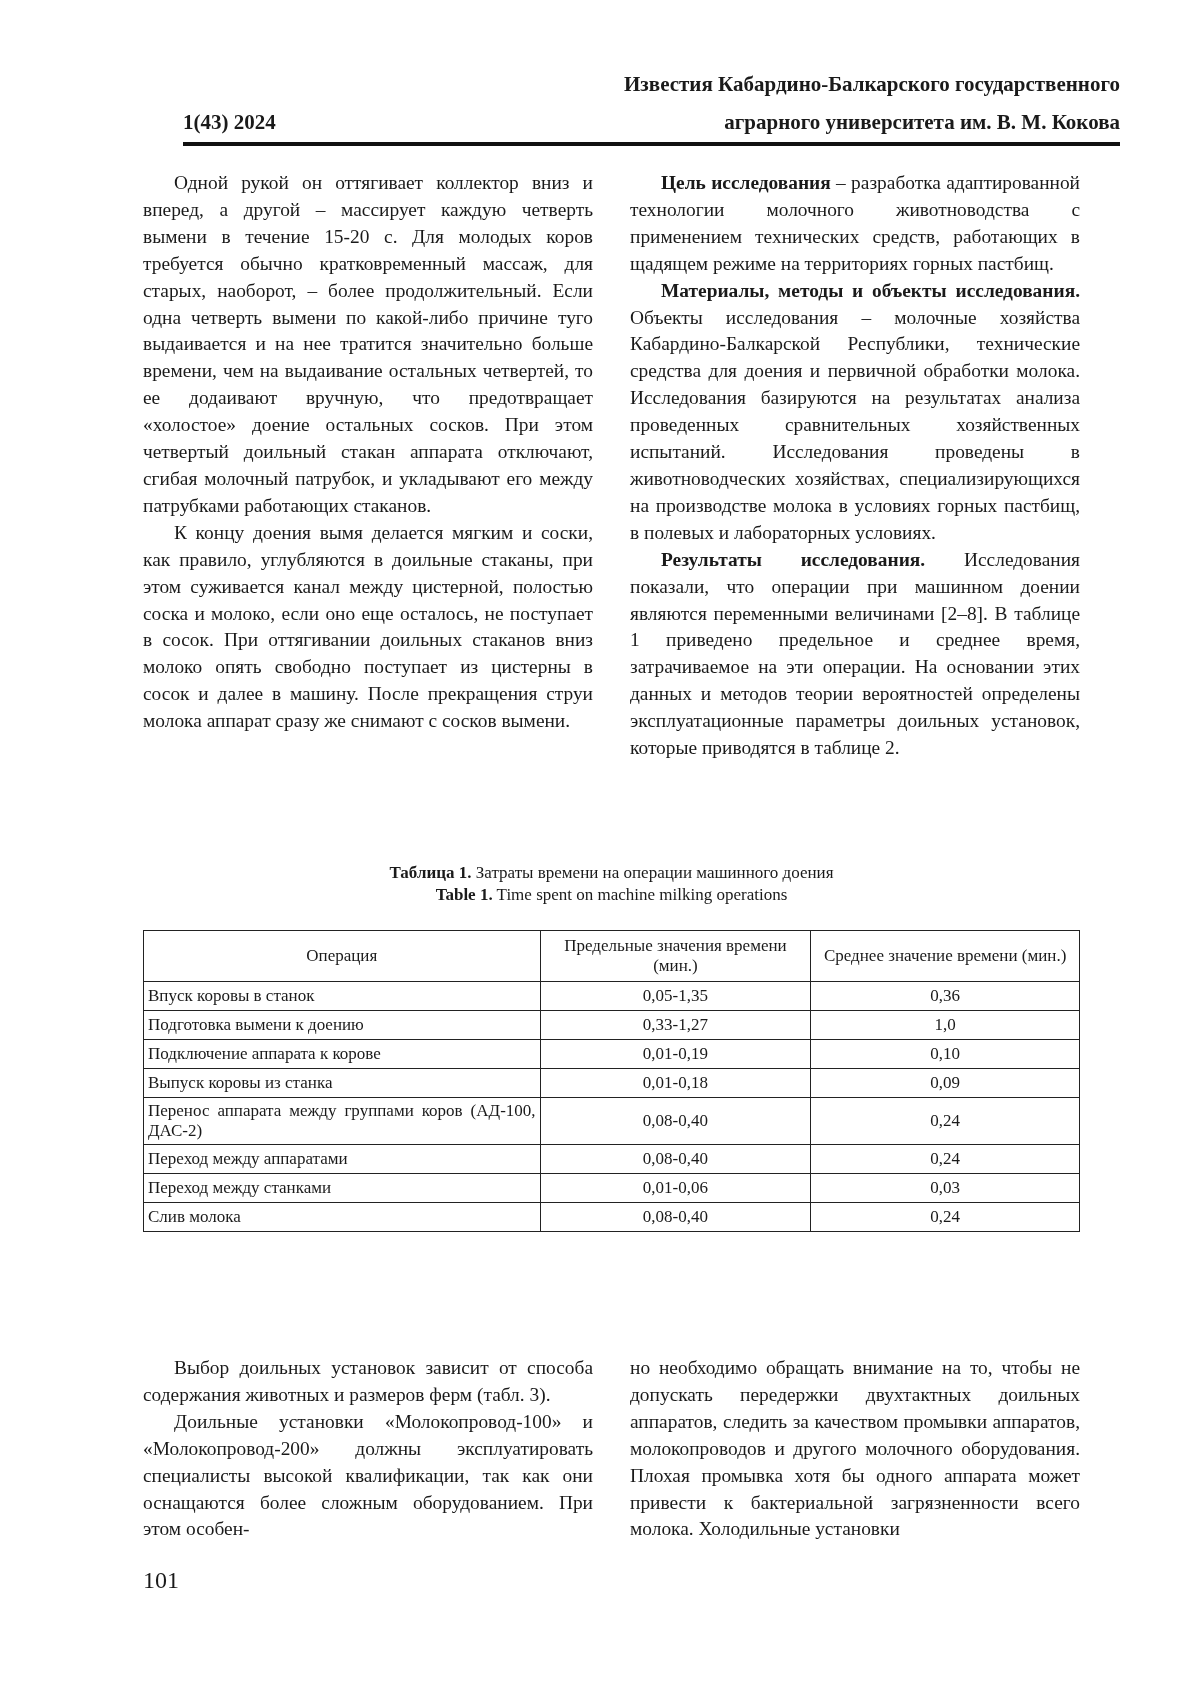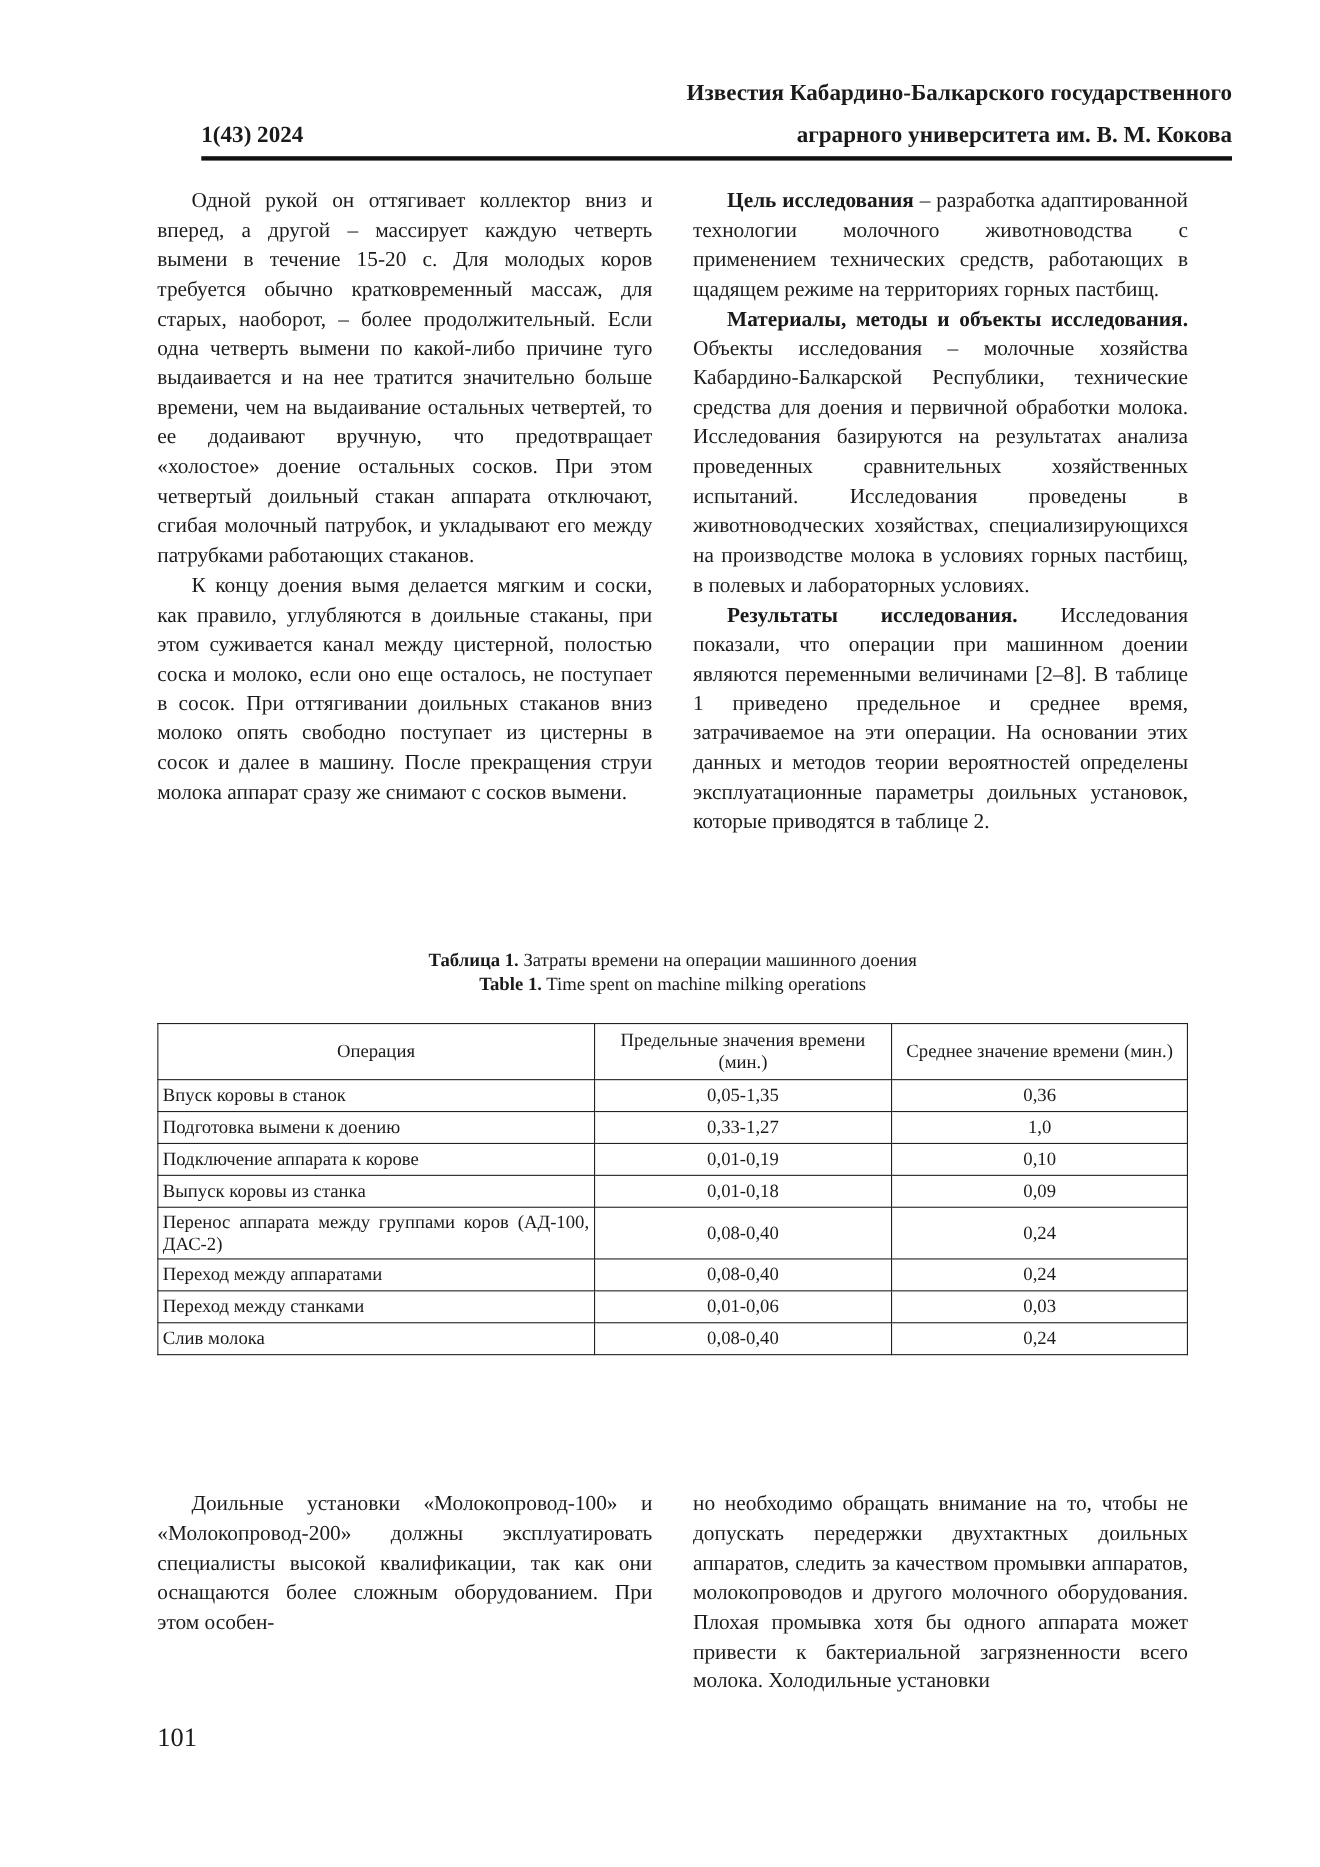--- a/index.html
+++ b/index.html
@@ -116,20 +116,21 @@
       <tr>
           <td class="op">Слив молока</td>
           <td class="num">0,08-0,40</td>
           <td class="num">0,24</td>
         </tr>
     </tbody>
   </table>
 
   <div class="cols cols-bottom">
     <div class="col">
+      <p>Выбор доильных установок зависит от способа содержания животных и размеров ферм (табл. 3).</p>
       <p>Доильные установки «Молокопровод-100» и «Молокопровод-200» должны эксплуатировать специалисты высокой квалификации, так как они оснащаются более сложным оборудованием. При этом особен-</p>
     </div>
     <div class="col">
       <p class="cont">но необходимо обращать внимание на то, чтобы не допускать передержки двухтактных доильных аппаратов, следить за качеством промывки аппаратов, молокопроводов и другого молочного оборудования. Плохая промывка хотя бы одного аппарата может привести к бактериальной загрязненности всего молока. Холодильные установки</p>
     </div>
   </div>
 
   <div class="pageno">101</div>
 </div>
 

